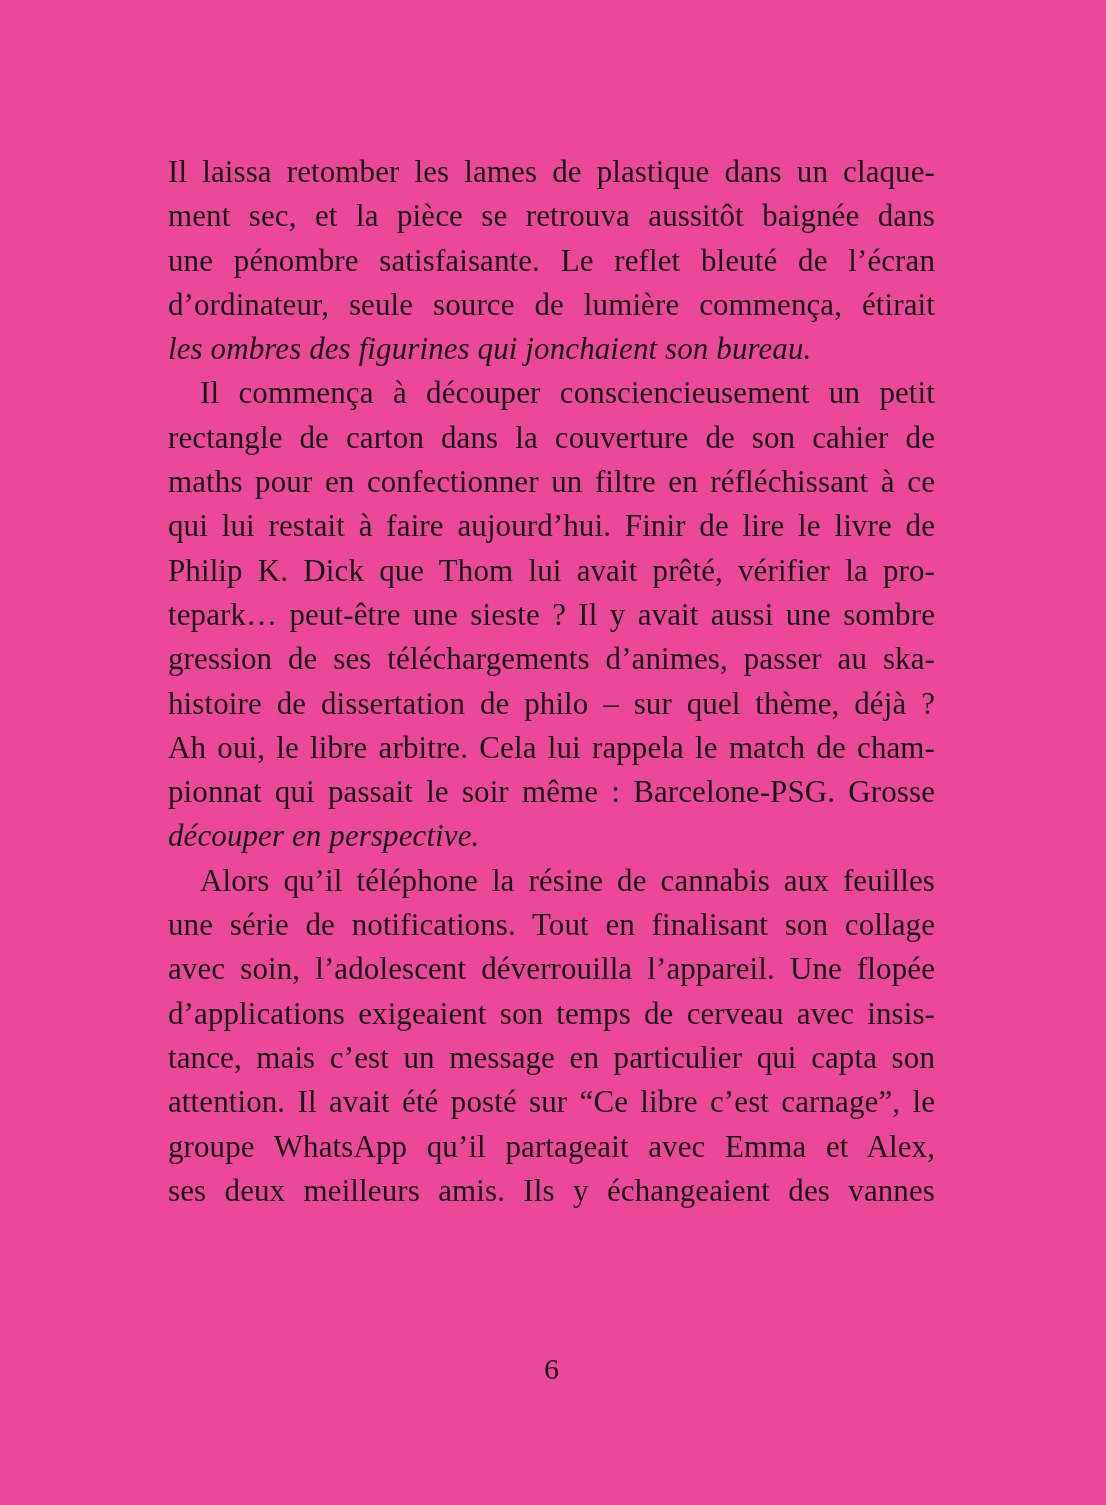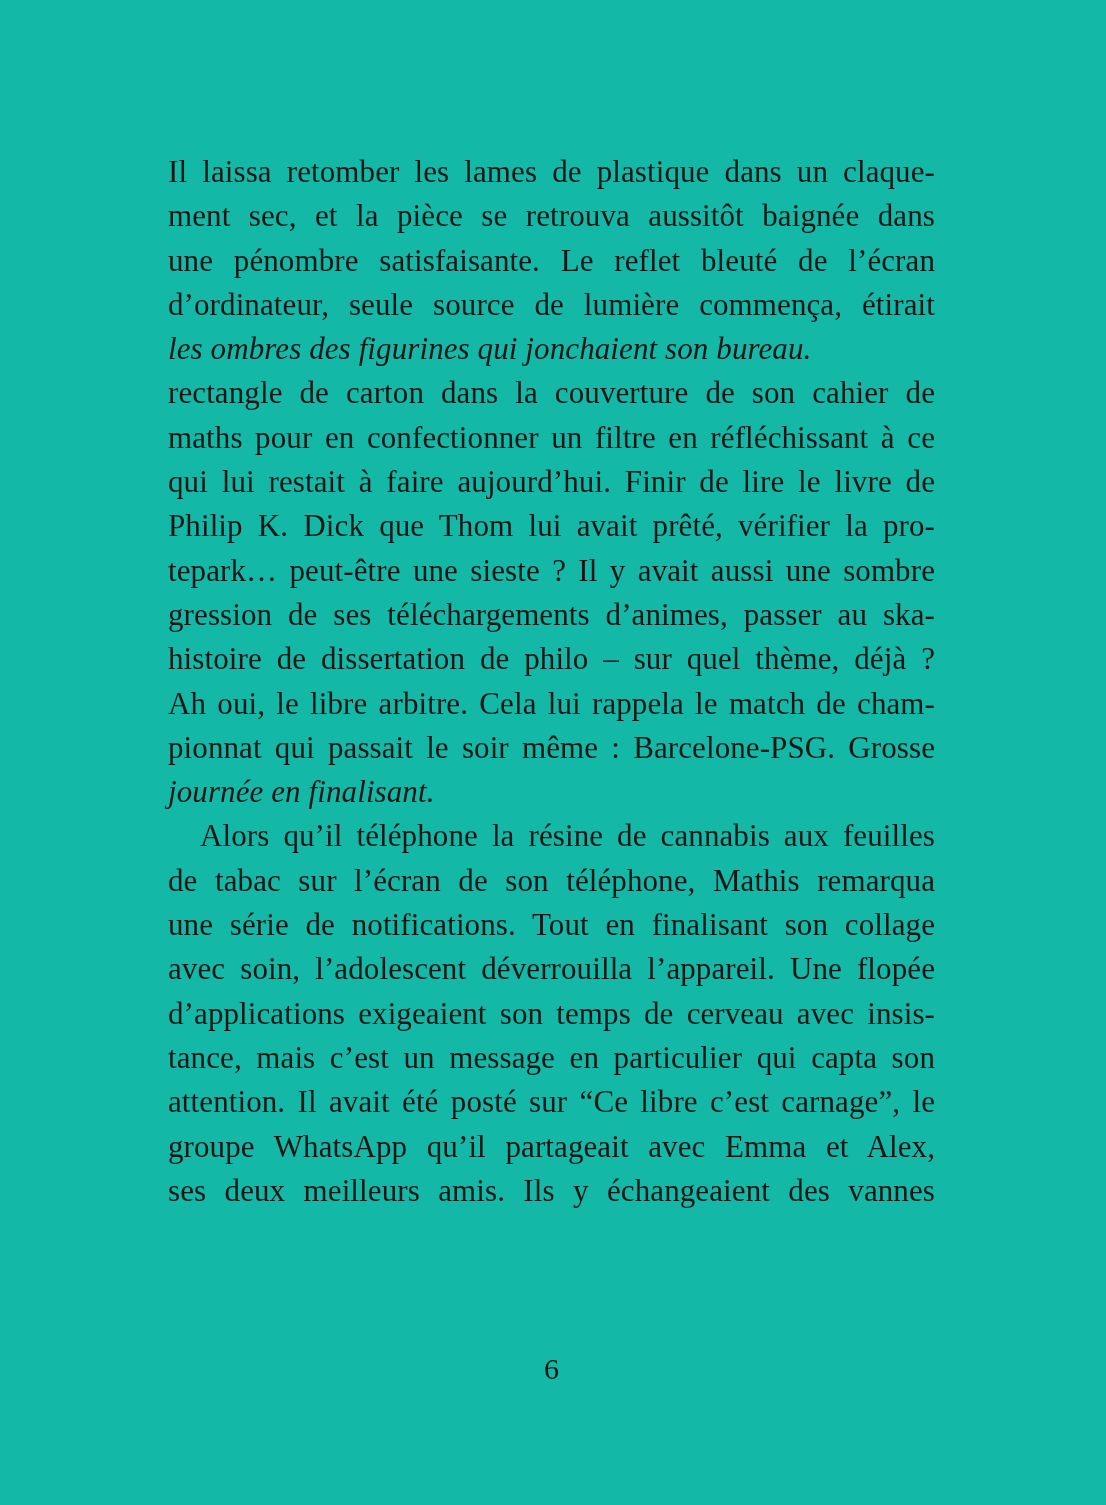--- a/index.html
+++ b/index.html
@@ -4,21 +4,21 @@
 <style>
   html, body {
     margin: 0;
     padding: 0;
     background: #ffffff;
   }
   .page {
     position: relative;
     width: 1106px;
     height: 1505px;
-    background: #14b8a6;
+    background: #ec4899;
     overflow: hidden;
     font-family: "Liberation Serif", "DejaVu Serif", serif;
     color: #161616;
   }
   .text-block {
     position: absolute;
     left: 168px;
     top: 150px;
     width: 767px;
     font-size: 31px;
@@ -60,35 +60,35 @@
 
     <p class="para">
       <span class="line">Il laissa retomber les lames de plastique dans un claque-</span>
       <span class="line">ment sec, et la pièce se retrouva aussitôt baignée dans</span>
       <span class="line">une pénombre satisfaisante. Le reflet bleuté de l’écran</span>
       <span class="line">d’ordinateur, seule source de lumière commença, étirait</span>
       <span class="line end">les ombres des figurines qui jonchaient son bureau.</span>
     </p>
 
     <p class="para">
+      <span class="line indent">Il commença à découper consciencieusement un petit</span>
       <span class="line">rectangle de carton dans la couverture de son cahier de</span>
       <span class="line">maths pour en confectionner un filtre en réfléchissant à ce</span>
       <span class="line">qui lui restait à faire aujourd’hui. Finir de lire le livre de</span>
       <span class="line">Philip K. Dick que Thom lui avait prêté, vérifier la pro-</span>
       <span class="line">tepark… peut-être une sieste ? Il y avait aussi une sombre</span>
       <span class="line">gression de ses téléchargements d’animes, passer au ska-</span>
       <span class="line">histoire de dissertation de philo – sur quel thème, déjà ?</span>
       <span class="line">Ah oui, le libre arbitre. Cela lui rappela le match de cham-</span>
       <span class="line">pionnat qui passait le soir même : Barcelone-PSG. Grosse</span>
-      <span class="line end">journée en finalisant.</span>
+      <span class="line end">découper en perspective.</span>
     </p>
 
     <p class="para">
       <span class="line indent">Alors qu’il téléphone la résine de cannabis aux feuilles</span>
-      <span class="line">de tabac sur l’écran de son téléphone, Mathis remarqua</span>
       <span class="line">une série de notifications. Tout en finalisant son collage</span>
       <span class="line">avec soin, l’adolescent déverrouilla l’appareil. Une flopée</span>
       <span class="line">d’applications exigeaient son temps de cerveau avec insis-</span>
       <span class="line">tance, mais c’est un message en particulier qui capta son</span>
       <span class="line">attention. Il avait été posté sur “Ce libre c’est carnage”, le</span>
       <span class="line">groupe WhatsApp qu’il partageait avec Emma et Alex,</span>
       <span class="line">ses deux meilleurs amis. Ils y échangeaient des vannes</span>
     </p>
 
   </div>

